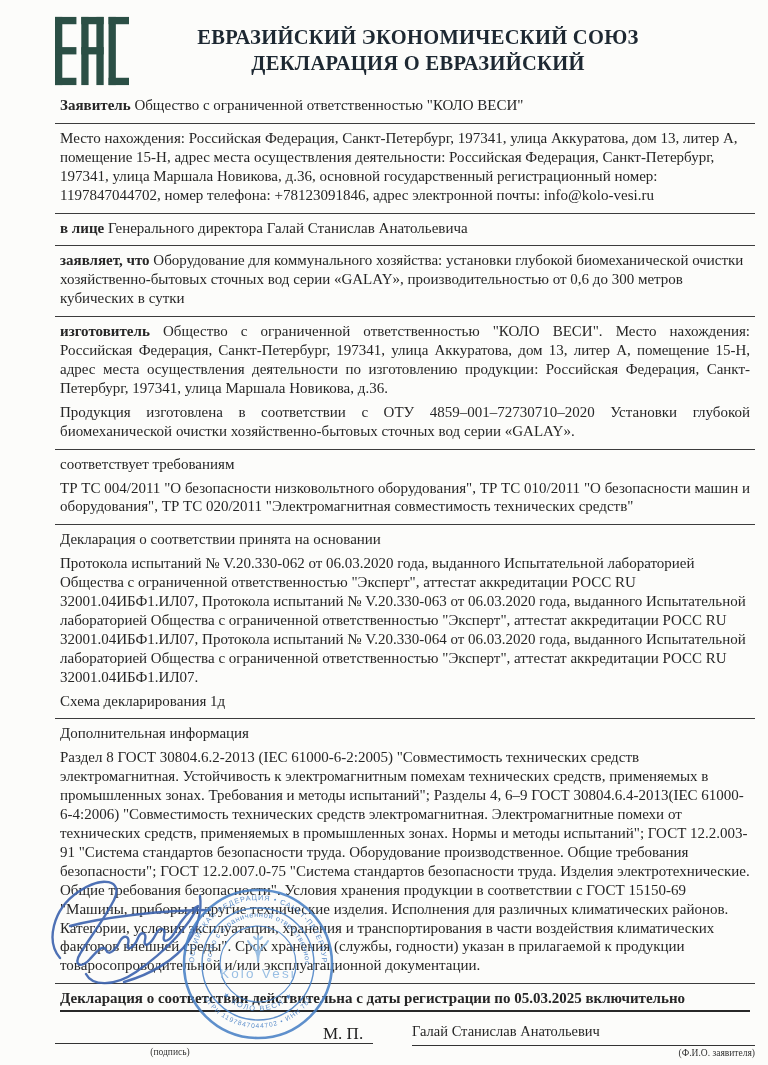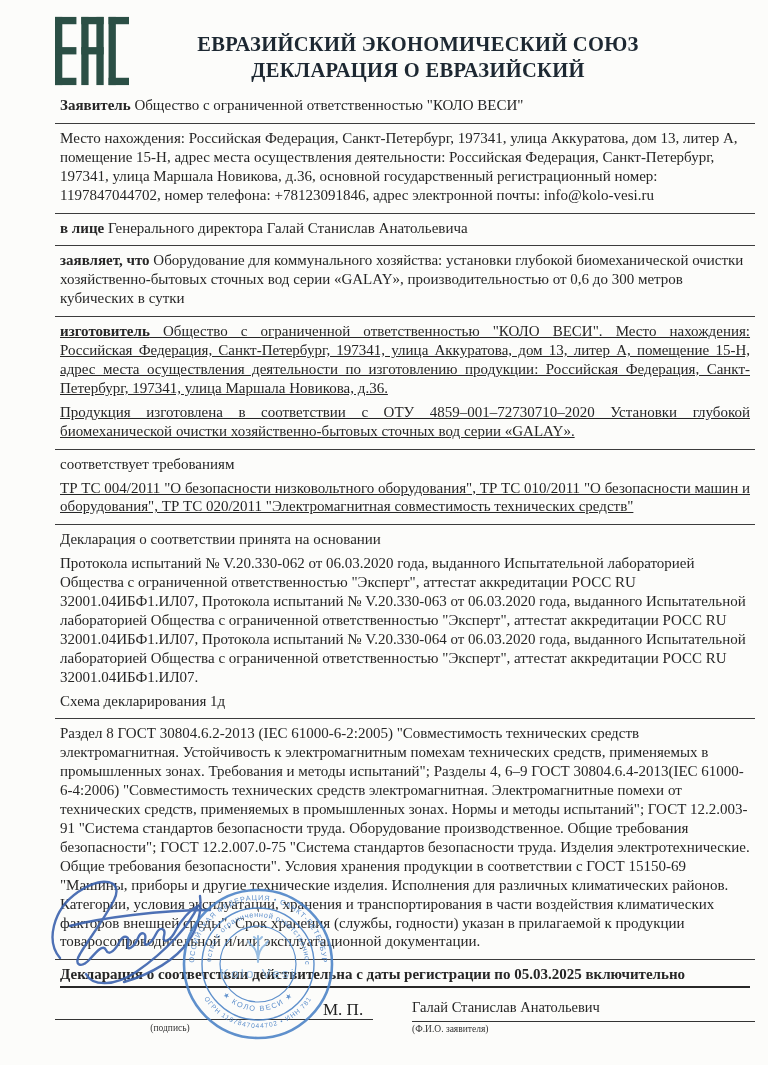--- a/index.html
+++ b/index.html
@@ -3,40 +3,40 @@
 <meta charset="utf-8">
 <style>
   html,body{margin:0;padding:0;background:#9a9a9a;}
   .page{
     position:relative;width:768px;height:1065px;margin:0 auto;
     background:#fcfcfa;box-sizing:border-box;
     padding:12px 13px 0 55px;overflow:hidden;
     font-family:"Liberation Serif","DejaVu Serif",serif;color:#262626;
   }
   
-  .hdr-row{display:flex;align-items:center;margin-bottom:6px;}
+  .hdr-row{display:flex;align-items:flex-start;margin-bottom:6px;}
   .eac{flex:0 0 86px;padding-top:4px;}
   .titles{flex:1;text-align:center;padding-top:12px;padding-right:60px;
     font-weight:bold;font-size:20.5px;line-height:1.28;color:#1d2832;letter-spacing:.3px;}
   
   p{margin:5px;font-size:15px;line-height:18.9px;}
   .sec{border-bottom:1.4px solid #3c3c3c;padding-bottom:3px;margin-bottom:3px;}
   .hdrline{font-weight:normal;}
-  .just{text-align:justify;text-decoration:underline;}
+  .just{text-align:justify;}
   b.lead{font-weight:bold;}
   .validity{font-weight:bold;border-bottom:2px solid #282828;padding-bottom:2px;margin-bottom:0;}
   
   .sig-area{position:relative;height:86px;}
   .sig-line{position:absolute;left:0;top:31px;width:318px;border-bottom:1.3px solid #333;}
   .sig-caption{position:absolute;left:50px;top:35px;width:130px;text-align:center;
     font-size:9.5px;color:#333;}
   .mp-label{position:absolute;left:268px;top:12px;font-size:17px;color:#222;}
   .name-line{position:absolute;left:357px;top:33px;width:343px;border-bottom:1.3px solid #333;}
   .signer-name{position:absolute;left:357px;top:11px;width:343px;text-align:left;font-size:14.5px;}
-  .signer-caption{position:absolute;left:357px;top:36px;width:343px;text-align:left;
+  .signer-caption{position:absolute;left:357px;top:36px;width:343px;text-align:right;
     font-size:9.5px;color:#333;}
   
   .footer p{font-weight:bold;font-size:15.2px;line-height:19px;margin:0 0 13px 0;color:#1e1e1e;text-align:center;}
   
   .signature-svg{position:absolute;left:40px;top:866px;pointer-events:none;}
   .stamp-svg{position:absolute;left:178px;top:884px;opacity:.88;pointer-events:none;}
 </style>
 </head>
 <body>
 
@@ -94,20 +94,21 @@
   <div class="sec">
     <p class="just">ТР ТС 004/2011 "О безопасности низковольтного оборудования", ТР ТС 010/2011 "О безопасности машин и оборудования", ТР ТС 020/2011 "Электромагнитная совместимость технических средств"</p>
   </div>
 
   <p class="hdrline">Декларация о соответствии принята на основании</p>
   <div class="sec">
     <p>Протокола испытаний № V.20.330-062 от 06.03.2020 года, выданного Испытательной лабораторией Общества с ограниченной ответственностью "Эксперт", аттестат аккредитации РОСС RU 32001.04ИБФ1.ИЛ07, Протокола испытаний № V.20.330-063 от 06.03.2020 года, выданного Испытательной лабораторией Общества с ограниченной ответственностью "Эксперт", аттестат аккредитации РОСС RU 32001.04ИБФ1.ИЛ07, Протокола испытаний № V.20.330-064 от 06.03.2020 года, выданного Испытательной лабораторией Общества с ограниченной ответственностью "Эксперт", аттестат аккредитации РОСС RU 32001.04ИБФ1.ИЛ07.</p>
     <p>Схема декларирования 1д</p>
   </div>
 
+  <p class="hdrline">Дополнительная информация</p>
   <div class="sec">
     <p>Раздел 8 ГОСТ 30804.6.2-2013 (IEC 61000-6-2:2005) "Совместимость технических средств электромагнитная. Устойчивость к электромагнитным помехам технических средств, применяемых в промышленных зонах. Требования и методы испытаний"; Разделы 4, 6–9 ГОСТ 30804.6.4-2013(IEC 61000-6-4:2006) "Совместимость технических средств электромагнитная. Электромагнитные помехи от технических средств, применяемых в промышленных зонах. Нормы и методы испытаний"; ГОСТ 12.2.003-91 "Система стандартов безопасности труда. Оборудование производственное. Общие требования безопасности"; ГОСТ 12.2.007.0-75  "Система стандартов безопасности труда. Изделия электротехнические. Общие требования безопасности". Условия хранения продукции в соответствии с ГОСТ 15150-69 "Машины, приборы и другие технические изделия. Исполнения для различных климатических районов. Категории, условия эксплуатации, хранения и транспортирования в части воздействия климатических факторов внешней среды". Срок хранения (службы, годности) указан в прилагаемой к продукции товаросопроводительной и/или эксплуатационной документации.</p>
   </div>
 
   <p class="validity">Декларация о соответствии действительна с даты регистрации по 05.03.2025 включительно</p>
 
   <div class="sig-area">
     <div class="sig-line"></div>
     <div class="sig-caption">(подпись)</div>
     <div class="mp-label">М. П.</div>

